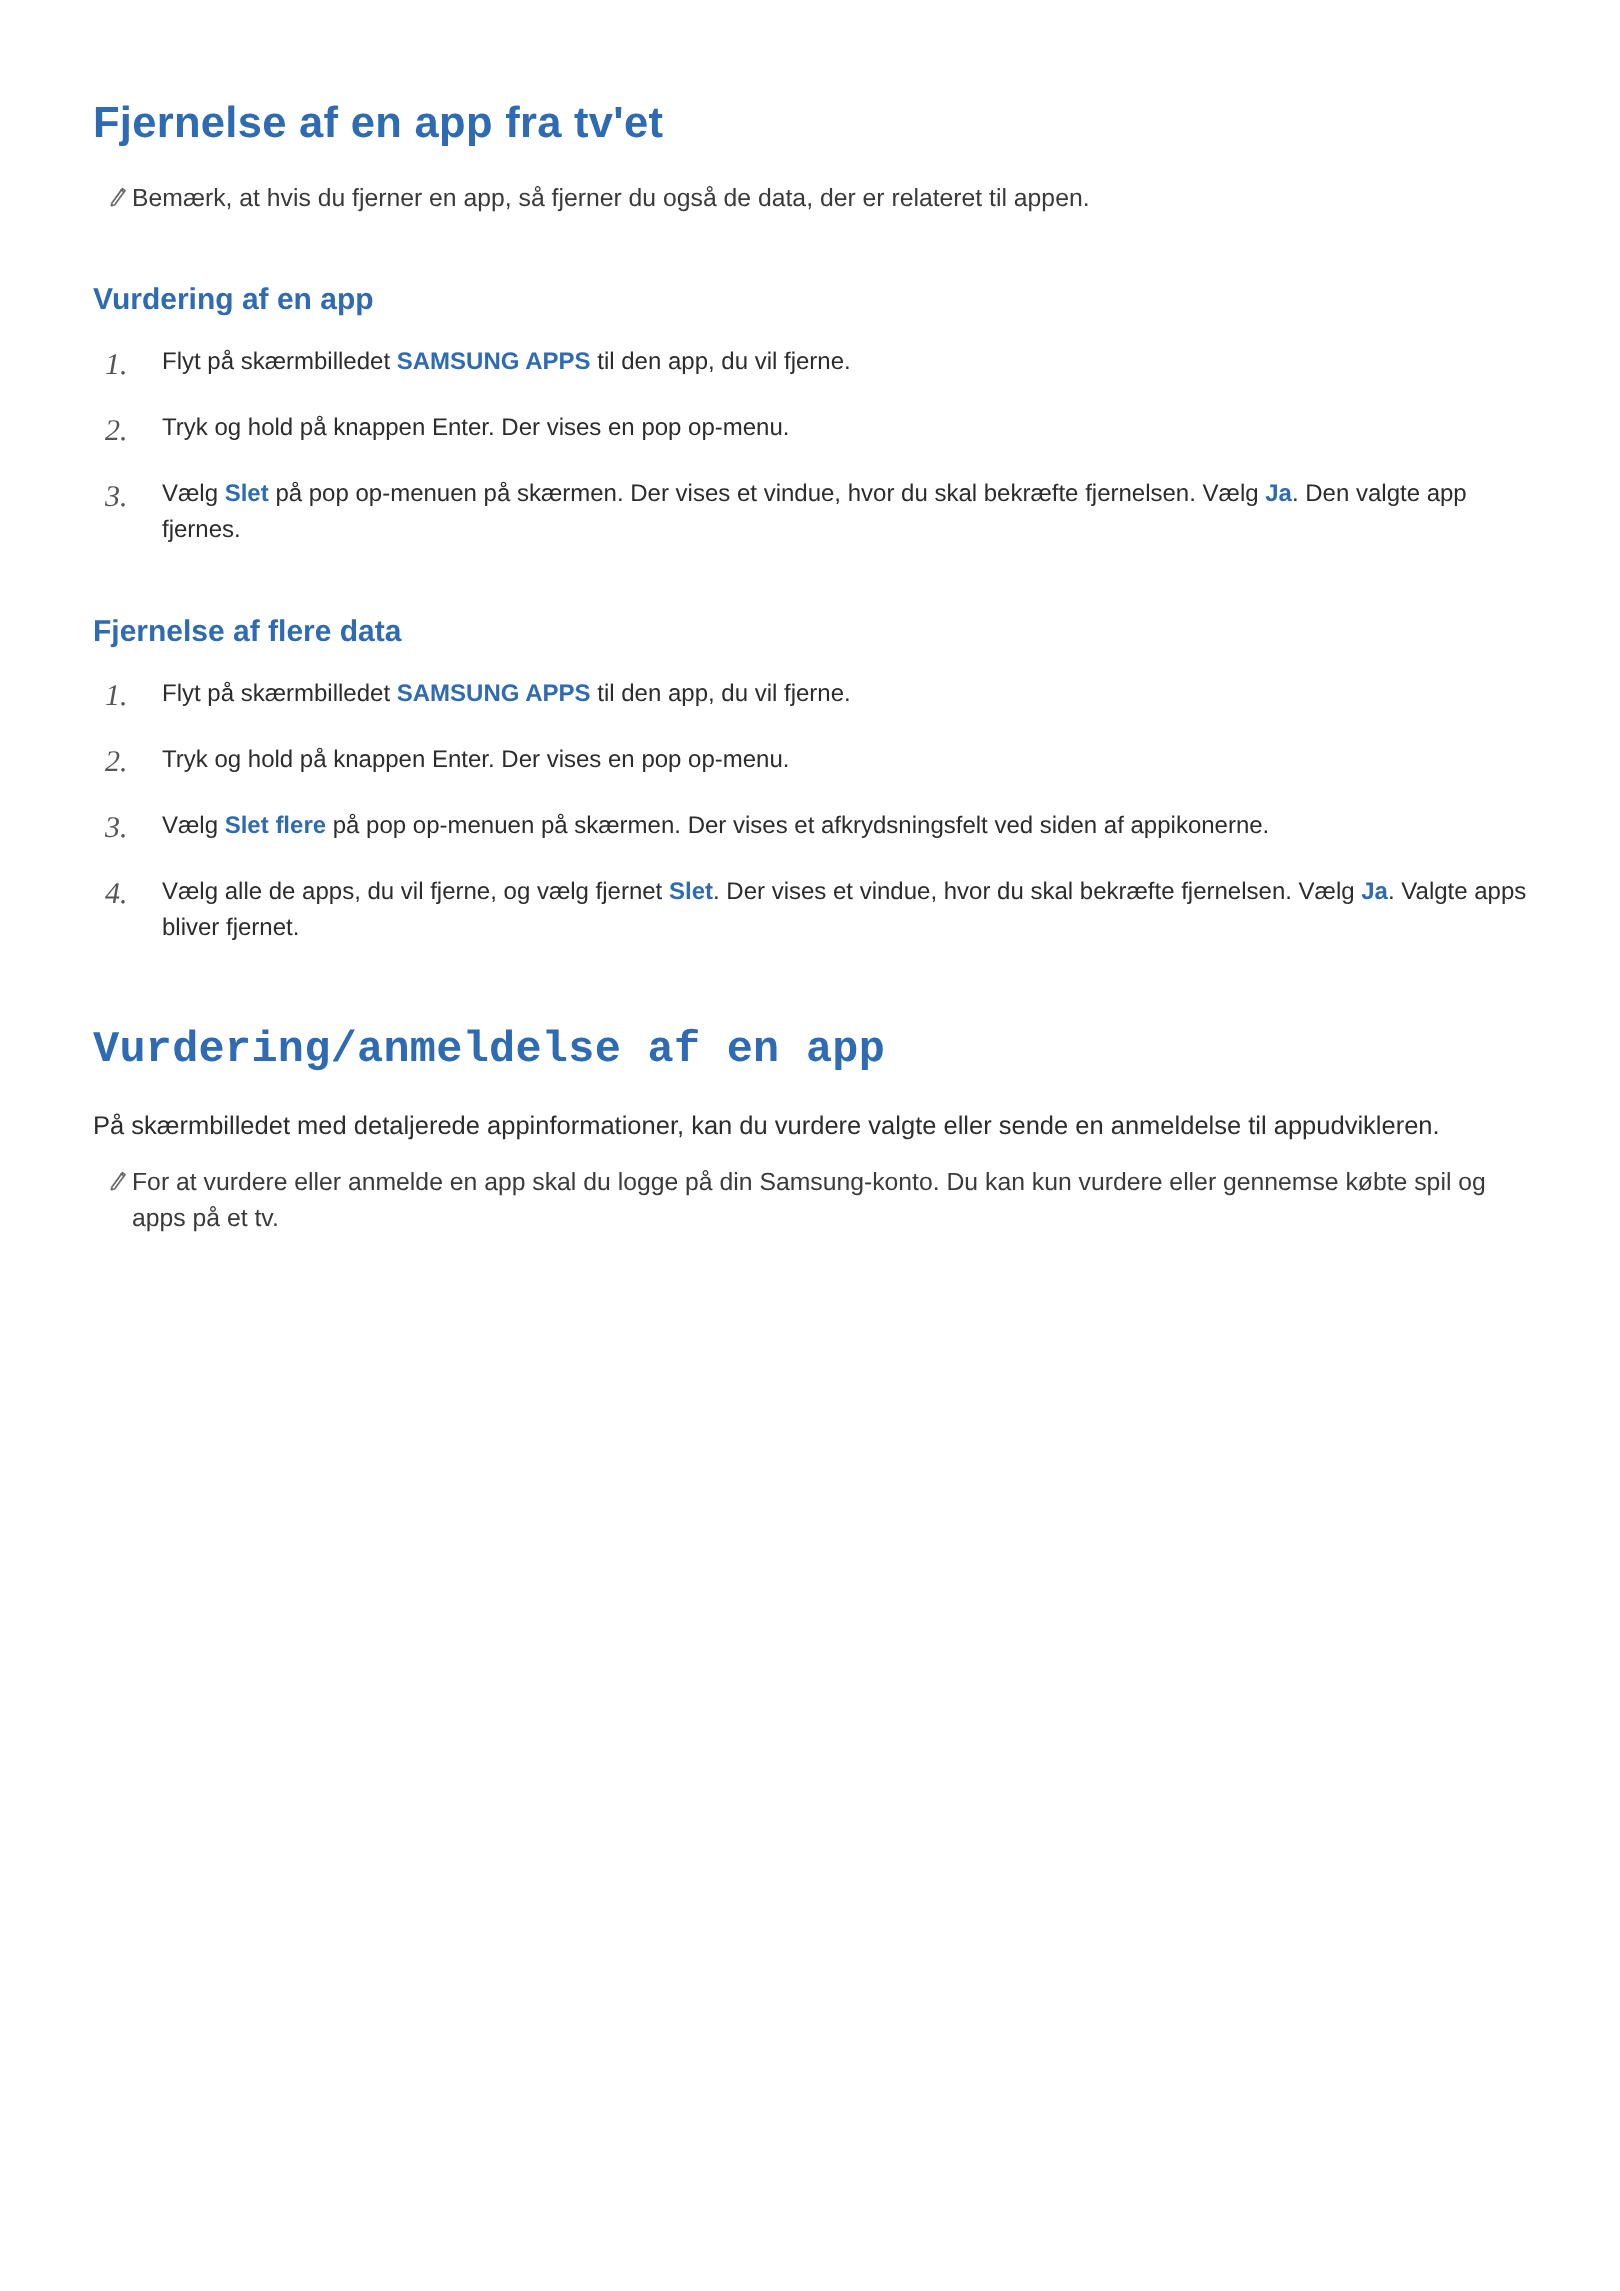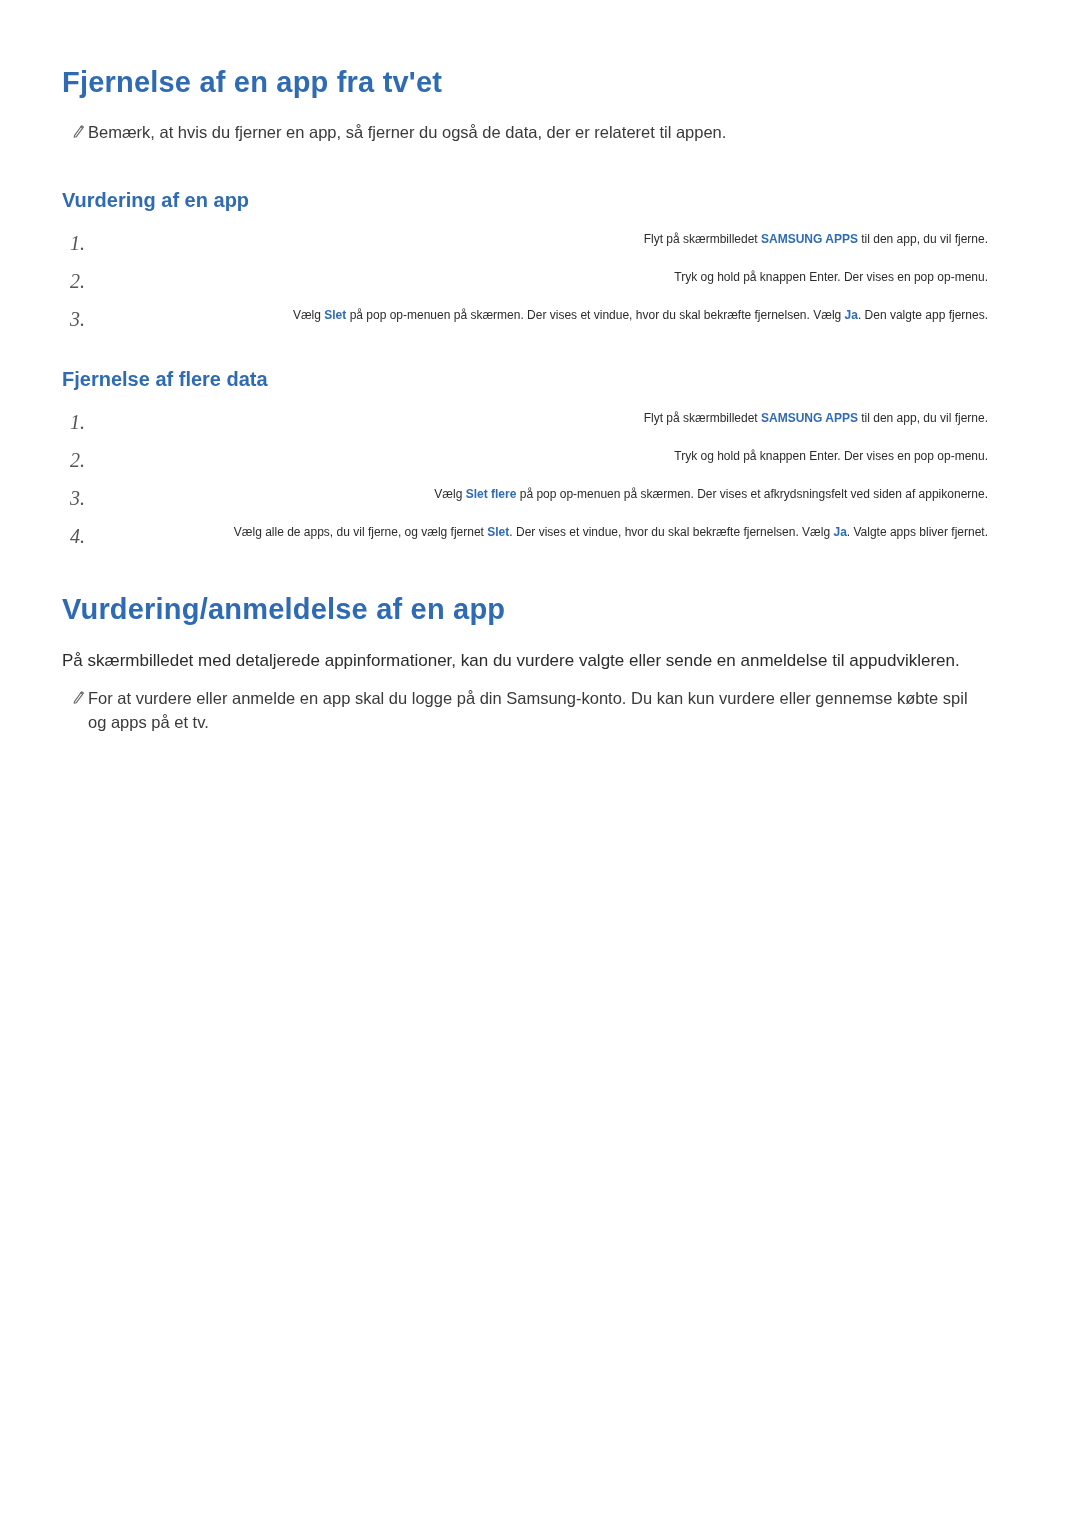--- a/index.html
+++ b/index.html
@@ -5,33 +5,34 @@
   html, body {
     margin: 0;
     padding: 0;
     background: #ffffff;
     font-family: "Segoe UI", "Helvetica Neue", Arial, sans-serif;
     color: #2c2c2c;
   }
   .page {
     width: 1080px;
     min-height: 1527px;
-    padding: 56px 92px 60px 62px;
+    padding: 56px 62px 60px 62px;
     box-sizing: border-box;
     position: relative;
   }
   h1 {
     color: #2f6bb3;
     font-size: 29px;
     font-weight: 700;
     margin: 10px 0 22px 0;
     letter-spacing: 0.2px;
   }
   h1.second {
     margin-top: 52px;
+    font-family: Liberation Mono, monospace;
   }
   h2 {
     color: #2f6bb3;
     font-size: 20px;
     font-weight: 700;
     margin: 44px 0 18px 0;
   }
   .note {
     display: flex;
     align-items: flex-start;
@@ -53,24 +54,23 @@
     list-style: none;
     padding: 0;
     margin: 0 0 0 8px;
     counter-reset: step;
   }
   ol.steps > li {
     counter-increment: step;
     position: relative;
     padding: 0 0 0 38px;
     margin: 0 0 20px 0;
-    font-size: 12px;
+    font-size: 16px;
     line-height: 1.5;
     color: #2c2c2c;
-    text-align: right;
   }
   ol.steps > li::before {
     content: counter(step) ".";
     position: absolute;
     left: 0;
     top: -2px;
     font-style: italic;
     font-family: Georgia, "Times New Roman", serif;
     font-size: 20px;
     color: #555;

